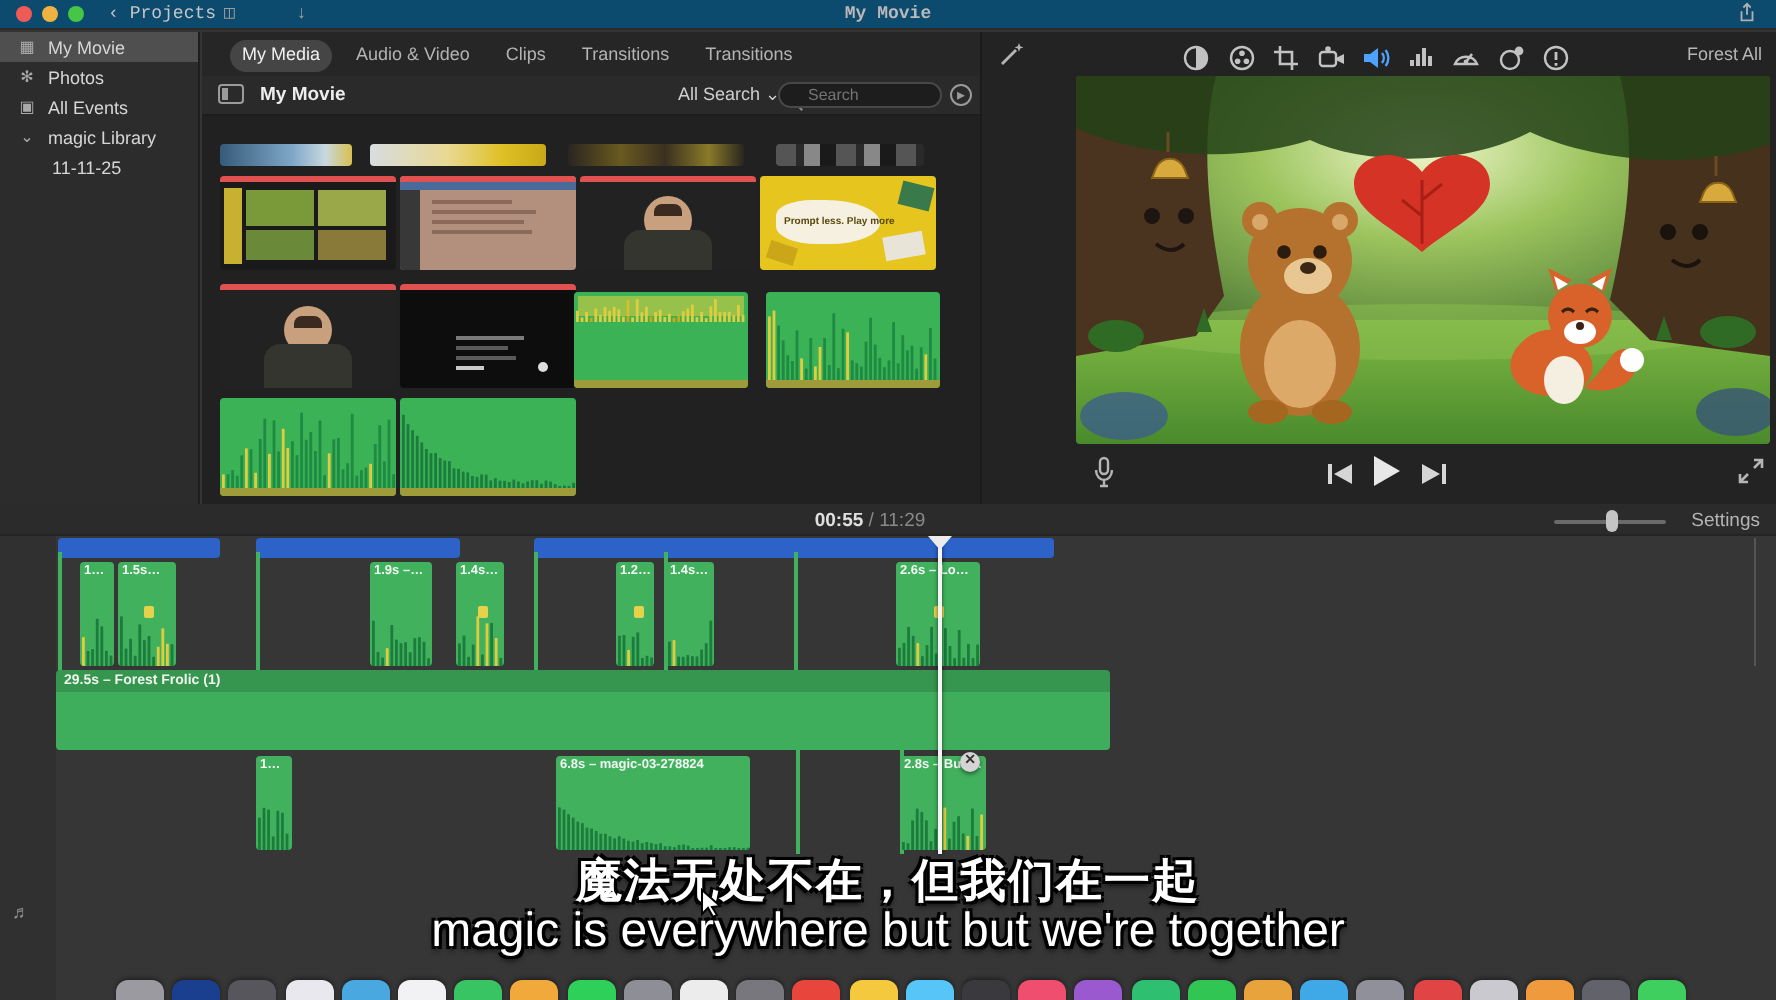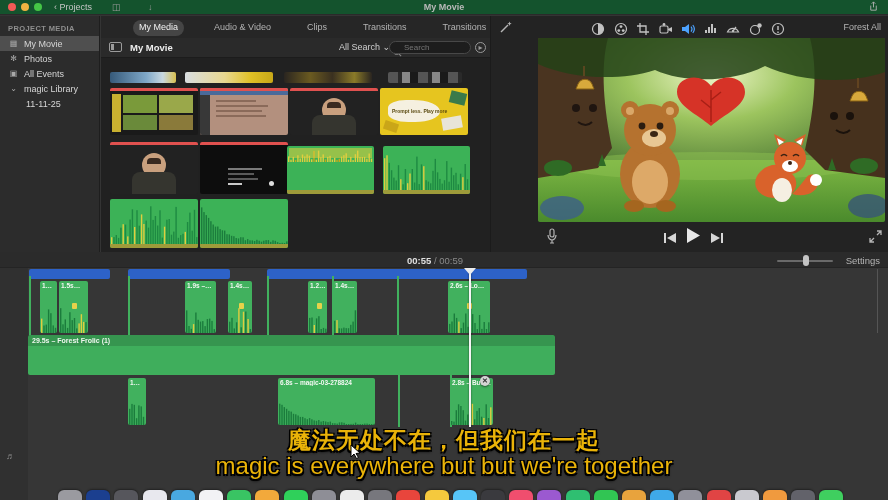--- a/index.html
+++ b/index.html
@@ -1,34 +1,34 @@
 <!DOCTYPE html>
 <html><head>
 <meta charset="utf-8">
 <style>
   * { margin:0; padding:0; box-sizing:border-box; }
   html,body { width:888px; height:500px; overflow:hidden; }
   body { position:relative; background:#343434; font-family:"Liberation Sans",sans-serif; -webkit-font-smoothing:antialiased; }
   .abs { position:absolute; }
 
   
-  #titlebar { left:0; top:0; width:888px; height:15px; background:#14532d; border-bottom:1px solid #2a2a2a; }
+  #titlebar { left:0; top:0; width:888px; height:15px; background:#0c4a6e; border-bottom:1px solid #2a2a2a;font-family:Liberation Mono, monospace; }
   .tl { width:8px; height:8px; border-radius:50%; top:3px; }
   #titlebar .back { top:2px; left:54px; color:#c6c6c6; font-size:9px; }
   #titlebar .tbicon { top:2px; color:#9b9b9b; font-size:9px; }
   #titlebar .wtitle { top:2px; left:404px; width:80px; text-align:center; color:#b9b9b9; font-size:9px; font-weight:bold; }
 
   
   #sidebar { left:0; top:16px; width:100px; height:236px; background:#2c2c2c; border-right:1px solid #1e1e1e; }
   #browser { left:101px; top:16px; width:389px; height:236px; background:#262626; }
   #preview { left:490px; top:16px; width:398px; height:236px; background:#232323; border-left:1px solid #1b1b1b; }
 
   
   #tabs { left:14px; top:4px; height:16px; display:flex; gap:6px; }
-  .tab { color:#b3b3b3; font-size:9px; padding:2px 6px; border-radius:8px; white-space:nowrap;margin-left:18px; }
+  .tab { color:#b3b3b3; font-size:9px; padding:2px 6px; border-radius:8px; white-space:nowrap; }
   .tab.active { background:#454545; color:#f0f0f0; }
 
   
   #bheader { left:0; top:22px; width:389px; height:20px; background:#2a2a2a; border-bottom:1px solid #1c1c1c; }
   #bheader .btitle { left:29px; top:4px; color:#ededed; font-size:9.5px; font-weight:bold; }
   #toggle-icon { left:8px; top:4px; width:13px; height:10px; border:1px solid #9b9b9b; border-radius:2px; }
   #toggle-icon:before { content:""; position:absolute; left:1px; top:1px; bottom:1px; width:3px; background:#9b9b9b; }
   #allclips { left:238px; top:4px; color:#cfcfcf; font-size:9px; }
   #searchbox { left:288px; top:3px; width:82px; height:13px; background:#1d1d1d; border:1px solid #484848; border-radius:7px; color:#8a8a8a; font-size:8px; padding:0 4px 0 14px; }
   #search-icon { left:292px; top:5px; }
@@ -75,21 +75,21 @@
   #mainclip { position:absolute; background:#3fae5c; border-radius:2px; }
   #mainclip .tlabel { position:absolute; left:4px; top:2px; color:#eef6ee; font-size:7px; font-weight:bold; }
   #mainclip:before { content:""; position:absolute; left:0; top:0; right:0; height:11px; background:rgba(0,0,0,.14); }
   #playhead-line { left:469px; top:1px; width:1.5px; height:158px; background:#f5f5f5; box-shadow:0 0 2px rgba(0,0,0,.6); }
   #playhead-tri { left:464px; top:0px; width:0; height:0; border-left:6px solid transparent; border-right:6px solid transparent; border-top:7px solid #ececec; }
   #clipbadge { left:480px; top:108px; width:10px; height:10px; background:#d4d4d4; border-radius:50%; color:#333; font-size:7px; line-height:10px; text-align:center; font-weight:bold; box-shadow:0 1px 2px rgba(0,0,0,.5); }
   #tl-end-line { left:877px; top:1px; width:1px; height:64px; background:#555; }
   #skim-note { left:6px; top:183px; color:#909090; font-size:9px; }
 
   
-  .sub { left:0; width:888px; text-align:center; color:#eab308;
+  .sub { left:0; width:888px; text-align:center; color:#ffffff;
          text-shadow:-1.5px -1.5px 0 #000, 1.5px -1.5px 0 #000, -1.5px 1.5px 0 #000, 1.5px 1.5px 0 #000, 0 2px 3px #000; }
   #sub1 { top:425px; font-size:23px; font-weight:bold; letter-spacing:1px; }
   #sub2 { top:452px; font-size:24px; }
 
   
   .dockicon { position:absolute; top:490px; width:24px; height:22px; border-radius:6px; box-shadow:0 -1px 2px rgba(0,0,0,.4); }
 
   
   #cursor { left:350px; top:444px; }
 </style>
@@ -106,21 +106,20 @@
   <div class="wtitle abs">My Movie</div>
   <div class="tbicon abs" style="left:868px;top:1px">
     <svg width="11" height="11" viewBox="0 0 12 12">
         <path d="M3 5v5h6V5" fill="none" stroke="#b0b0b0" stroke-width="1"></path>
         <path d="M6 1v6M4 3l2-2 2 2" fill="none" stroke="#b0b0b0" stroke-width="1"></path>
       </svg>
   </div>
 </div>
 
 <div id="sidebar" class="abs">
-    <div class="shead">PROJECT MEDIA</div>
     <div class="srow sel">
       <div class="sic">▦</div>
       <div>My Movie</div>
     </div>
     <div class="srow">
       <div class="sic">✻</div>
       <div>Photos</div>
     </div>
     <div class="srow">
       <div class="sic">▣</div>
@@ -518,21 +517,21 @@
     </div>
     <div class="abs" style="left:378px;top:5px">
       <svg width="13" height="13" viewBox="0 0 13 13">
           <path d="M8 1h4v4M12 1L8 5M5 12H1V8M1 12l4-4" fill="none" stroke="#b5b5b5" stroke-width="1.3"></path>
         </svg>
     </div>
   </div>
 </div>
 
 <div id="tltoolbar" class="abs">
-  <div id="timecode" class="abs"><span class="cur">00:55</span><span class="tot"> / 00:59</span></div>
+  <div id="timecode" class="abs"><span class="cur">00:55</span><span class="tot"> / 11:29</span></div>
   <div id="zoomslider" class="abs"></div>
   <div id="zoomknob" class="abs"></div>
   <div id="settingslbl" class="abs">Settings</div>
 </div>
 
 <div id="timeline" class="abs">
   <div id="tlgutter" class="abs"></div>
   <div id="tlclips">
       <div class="bluebar" style="left: 29px; width: 81px;"></div>
       <div class="bluebar" style="left: 128px; width: 102px;"></div>

